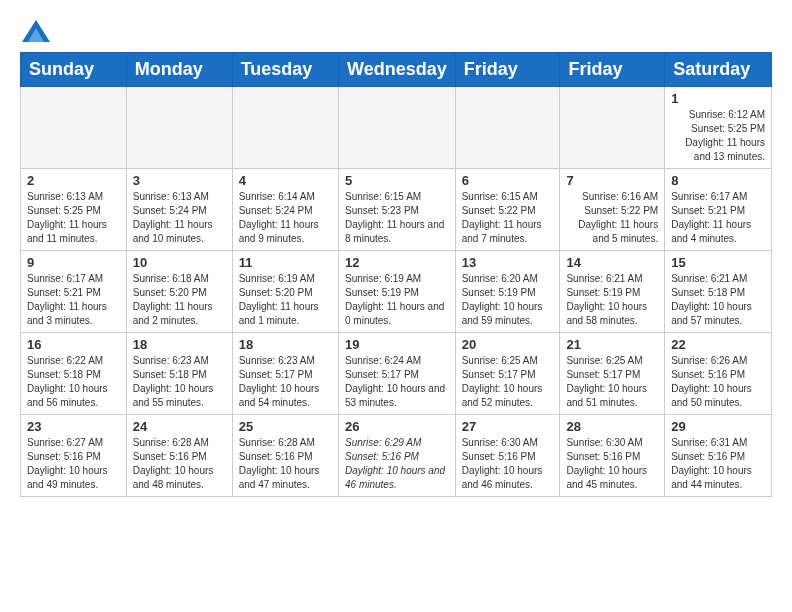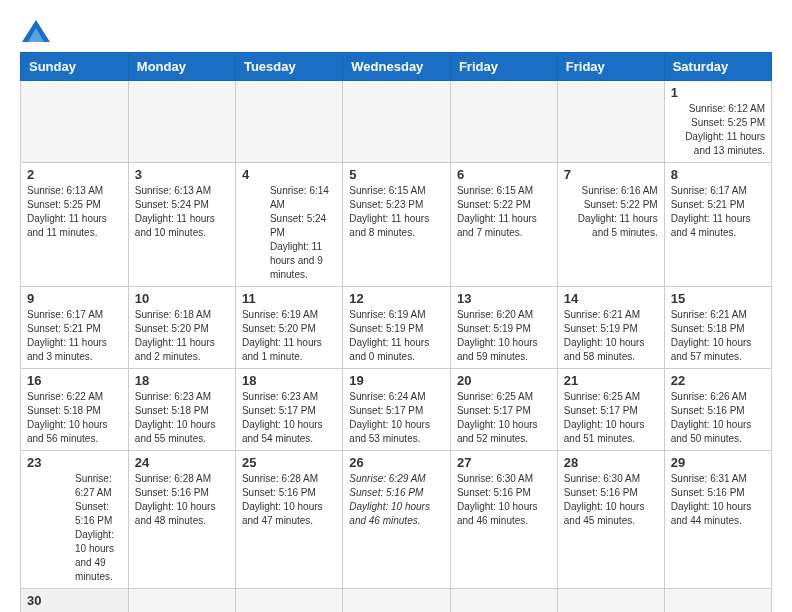--- a/index.html
+++ b/index.html
@@ -48,21 +48,21 @@
       color: #555;
     }
     .calendar {
       width: 100%;
       border-collapse: collapse;
       border: 1px solid #ccc;
     }
     .calendar th {
       background: #1a6fc4;
       color: #fff;
-      font-size: 13px;
+      font-size: 18px;
       font-weight: bold;
       text-align: left;
       padding: 6px 8px;
       border: 1px solid #1565b0;
     }
     .calendar td {
       vertical-align: top;
       border: 1px solid #ccc;
       padding: 4px 6px;
       width: 108px;
@@ -145,21 +145,21 @@
 Daylight: 11 hours and 11 minutes.</div>
         </td>
         <td>
           <span class="day-number">3</span>
           <div class="day-info" style="white-space: pre-line;">Sunrise: 6:13 AM
 Sunset: 5:24 PM
 Daylight: 11 hours and 10 minutes.</div>
         </td>
         <td>
           <span class="day-number">4</span>
-          <div class="day-info" style="white-space: pre-line; margin-left: 28px;">Sunrise: 6:14 AM
+          <div class="day-info" style="white-space: pre-line;">Sunrise: 6:14 AM
 Sunset: 5:24 PM
 Daylight: 11 hours and 9 minutes.</div>
         </td>
         <td>
           <span class="day-number">5</span>
           <div class="day-info" style="white-space: pre-line;">Sunrise: 6:15 AM
 Sunset: 5:23 PM
 Daylight: 11 hours and 8 minutes.</div>
         </td>
         <td>
@@ -265,21 +265,21 @@
         <td>
           <span class="day-number">22</span>
           <div class="day-info" style="white-space: pre-line;">Sunrise: 6:26 AM
 Sunset: 5:16 PM
 Daylight: 10 hours and 50 minutes.</div>
         </td>
       </tr>
       <tr>
         <td>
           <span class="day-number">23</span>
-          <div class="day-info" style="white-space: pre-line; margin-left: 48px;">Sunrise: 6:27 AM
+          <div class="day-info" style="white-space: pre-line;">Sunrise: 6:27 AM
 Sunset: 5:16 PM
 Daylight: 10 hours and 49 minutes.</div>
         </td>
         <td>
           <span class="day-number">24</span>
           <div class="day-info" style="white-space: pre-line;">Sunrise: 6:28 AM
 Sunset: 5:16 PM
 Daylight: 10 hours and 48 minutes.</div>
         </td>
         <td>
@@ -305,29 +305,15 @@
           <div class="day-info" style="white-space: pre-line;">Sunrise: 6:30 AM
 Sunset: 5:16 PM
 Daylight: 10 hours and 45 minutes.</div>
         </td>
         <td>
           <span class="day-number">29</span>
           <div class="day-info" style="white-space: pre-line;">Sunrise: 6:31 AM
 Sunset: 5:16 PM
 Daylight: 10 hours and 44 minutes.</div>
         </td>
-      </tr>
-      <tr class="last-row">
-        <td>
-          <span class="day-number">30</span>
-          <div class="day-info" style="white-space: pre-line;">Sunrise: 6:32 AM
-Sunset: 5:16 PM
-Daylight: 10 hours and 43 minutes.</div>
-        </td>
-        <td class="empty"></td>
-        <td class="empty"></td>
-        <td class="empty"></td>
-        <td class="empty"></td>
-        <td class="empty"></td>
-        <td class="empty"></td>
       </tr>
     </tbody>
 </table>
 
 </body></html>

